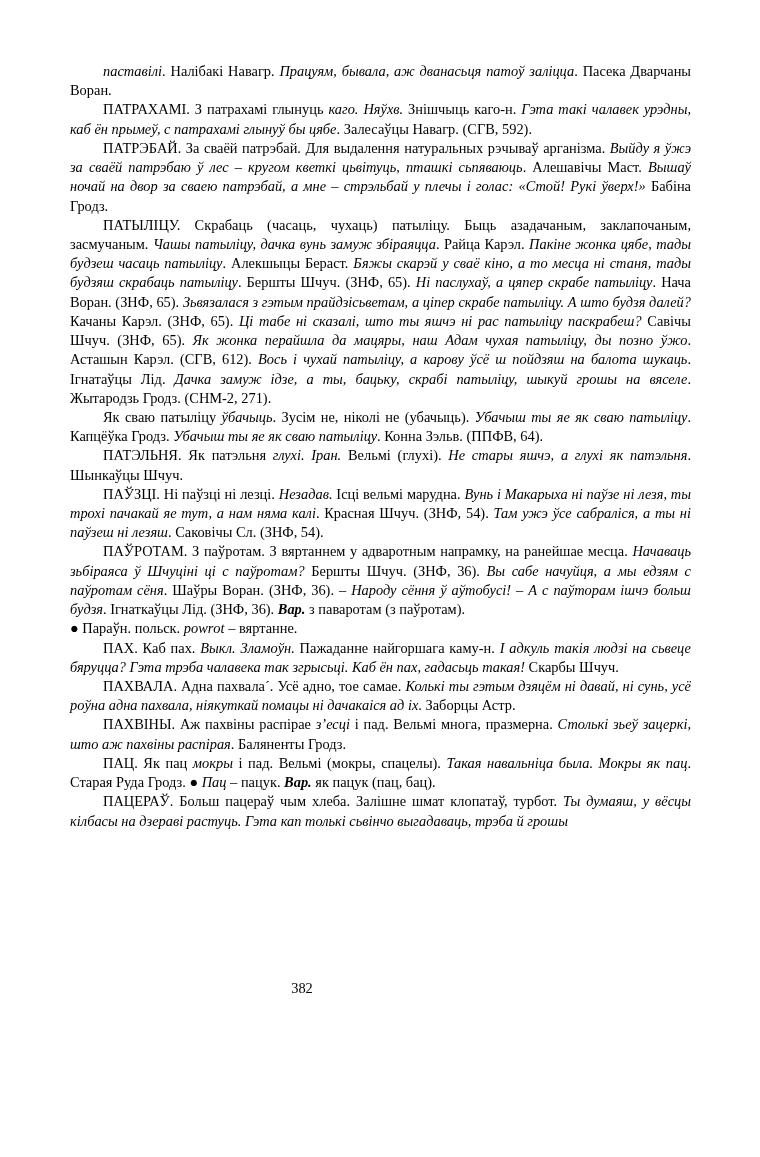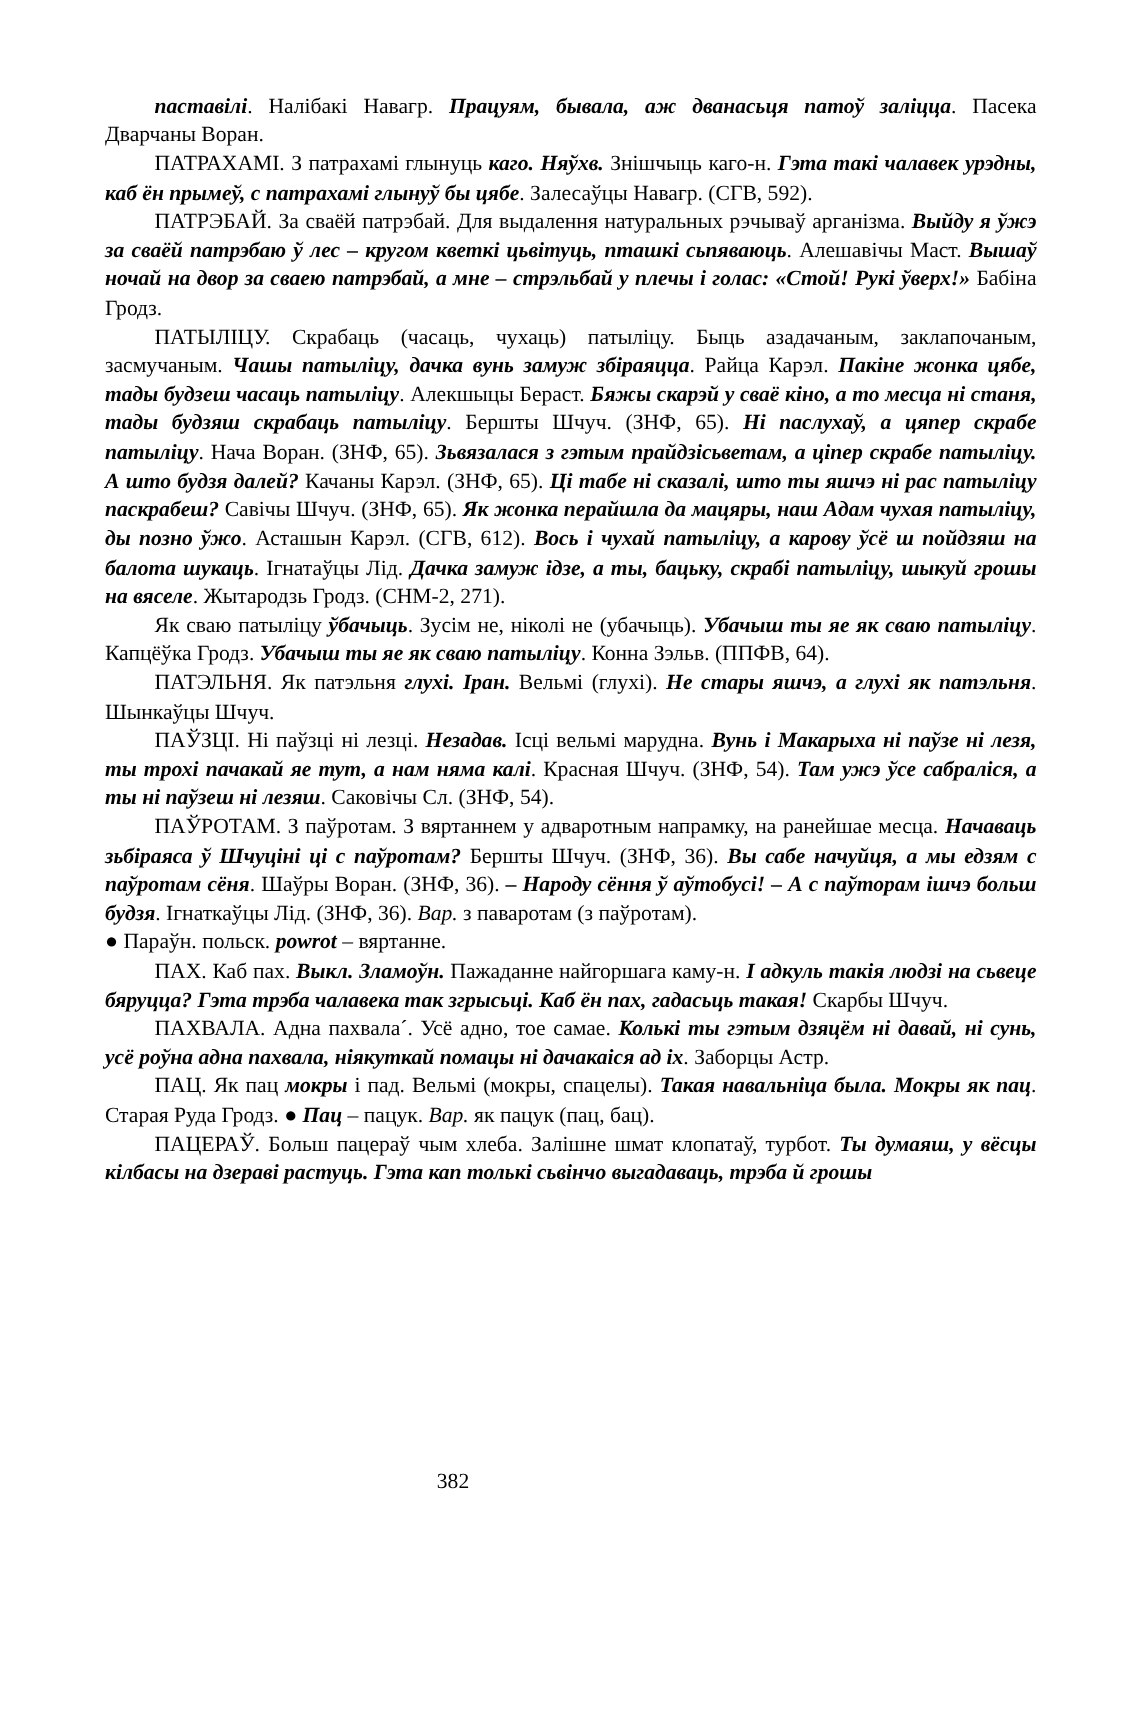--- a/index.html
+++ b/index.html
@@ -38,26 +38,26 @@
   }
   .entry.no-indent {
     text-indent: 0;
   }
   .ph {            
     font-weight: normal;
     font-style: normal;
   }
   .it {            
     font-style: italic;
-    font-weight: bold;
+    font-weight: normal;
     margin-top: 35px;
   }
   .bi {            
     font-style: italic;
-    font-weight: normal;
+    font-weight: bold;
   }
   .rm {            
     font-style: normal;
     font-weight: normal;
   }
   .bullet {
     font-style: normal;
     font-weight: normal;
   }
   .folio {
@@ -80,19 +80,20 @@
       <p class="entry"><span class="rm">ПАТРАХАМІ. </span><span class="ph">З патрахамі глынуць </span><span class="it">каго. Няўхв.</span><span class="rm"> Знішчыць каго-н. </span><span class="it">Гэта такі чалавек урэдны, каб ён прымеў, с патрахамі глынуў бы цябе</span><span class="rm">. Залесаўцы Навагр. (СГВ, 592).</span></p>
       <p class="entry"><span class="rm">ПАТРЭБАЙ. </span><span class="ph">За сваёй патрэбай. </span><span class="rm">Для выдалення натуральных рэчываў арганізма. </span><span class="it">Выйду я ўжэ за сваёй патрэбаю ў лес – кругом кветкі цьвітуць, пташкі сьпяваюць</span><span class="rm">. Алешавічы Маст. </span><span class="it">Вышаў ночай на двор за сваею патрэбай, а мне – стрэльбай у плечы і голас: «Стой! Рукі ўверх!»</span><span class="rm"> Бабіна Гродз.</span></p>
       <p class="entry"><span class="rm">ПАТЫЛІЦУ. </span><span class="ph">Скрабаць (часаць, чухаць) патыліцу. </span><span class="rm">Быць азадачаным, заклапочаным, засмучаным. </span><span class="it">Чашы патыліцу, дачка вунь замуж збіраяцца</span><span class="rm">. Райца Карэл. </span><span class="it">Пакіне жонка цябе, тады будзеш часаць патыліцу</span><span class="rm">. Алекшыцы Бераст. </span><span class="it">Бяжы скарэй у сваё кіно, а то месца ні станя, тады будзяш скрабаць патыліцу</span><span class="rm">. Бершты Шчуч. (ЗНФ, 65). </span><span class="it">Ні паслухаў, а цяпер скрабе патыліцу</span><span class="rm">. Нача Воран. (ЗНФ, 65). </span><span class="it">Зьвязалася з гэтым прайдзісьветам, а ціпер скрабе патыліцу. А што будзя далей?</span><span class="rm"> Качаны Карэл. (ЗНФ, 65). </span><span class="it">Ці табе ні сказалі, што ты яшчэ ні рас патыліцу паскрабеш?</span><span class="rm">  Савічы Шчуч. (ЗНФ, 65). </span><span class="it">Як жонка перайшла да мацяры, наш Адам чухая патыліцу, ды позно ўжо</span><span class="rm">. Асташын Карэл. (СГВ, 612). </span><span class="it">Вось і чухай патыліцу, а карову ўсё ш пойдзяш на балота шукаць</span><span class="rm">. Ігнатаўцы Лід. </span><span class="it">Дачка замуж ідзе, а ты, бацьку, скрабі патыліцу, шыкуй грошы на вяселе</span><span class="rm">. Жытародзь Гродз. (СНМ-2, 271).</span></p>
       <p class="entry"><span class="ph">Як сваю патыліцу </span><span class="it">ўбачыць</span><span class="rm">. Зусім не, ніколі не (убачыць). </span><span class="it">Убачыш ты яе як сваю патыліцу</span><span class="rm">. Капцёўка Гродз. </span><span class="it">Убачыш ты яе  як сваю патыліцу</span><span class="rm">. Конна Зэльв. (ППФВ, 64).</span></p>
       <p class="entry"><span class="rm">ПАТЭЛЬНЯ. </span><span class="ph">Як патэльня </span><span class="it">глухі. Іран.</span><span class="rm"> Вельмі (глухі). </span><span class="it">Не стары яшчэ, а глухі як патэльня</span><span class="rm">. Шынкаўцы Шчуч.</span></p>
       <p class="entry"><span class="rm">ПАЎЗЦІ. </span><span class="ph">Ні паўзці ні лезці. </span><span class="it">Незадав.</span><span class="rm"> Ісці вельмі марудна. </span><span class="it">Вунь і Макарыха ні паўзе ні лезя, ты трохі пачакай яе тут, а нам няма калі</span><span class="rm">. Красная Шчуч. (ЗНФ, 54). </span><span class="it">Там ужэ ўсе сабраліся, а ты ні паўзеш ні лезяш</span><span class="rm">. Саковічы Сл. (ЗНФ, 54).</span></p>
       <p class="entry"><span class="rm">ПАЎРОТАМ. </span><span class="ph">З паўротам. </span><span class="rm">З вяртаннем у адваротным напрамку, на ранейшае месца. </span><span class="it">Начаваць зьбіраяса ў Шчуціні ці с паўротам?</span><span class="rm"> Бершты Шчуч. (ЗНФ, 36). </span><span class="it">Вы сабе начуйця, а мы едзям с паўротам сёня</span><span class="rm">. Шаўры Воран. (ЗНФ, 36). </span><span class="it">– Народу сёння ў аўтобусі! – А с паўторам ішчэ больш будзя</span><span class="rm">. Ігнаткаўцы Лід. (ЗНФ, 36). </span><span class="bi">Вар.</span><span class="rm"> з паваротам (з паўротам).</span></p>
       <p class="entry no-indent"><span class="bullet">● </span><span class="rm">Параўн. польск. </span><span class="it">powrоt</span><span class="rm"> – вяртанне.</span></p>
       <p class="entry"><span class="rm">ПАХ. </span><span class="ph">Каб пах. </span><span class="it">Выкл. Зламоўн.</span><span class="rm"> Пажаданне найгоршага каму-н. </span><span class="it">І адкуль такія людзі на сьвеце бяруцца? Гэта трэба чалавека так згрысьці. Каб ён пах, гадасьць такая!</span><span class="rm"> Скарбы Шчуч.</span></p>
       <p class="entry"><span class="rm">ПАХВАЛА. </span><span class="ph">Адна пахвала´. </span><span class="rm">Усё адно, тое самае. </span><span class="it">Колькі ты гэтым дзяцём ні давай, ні сунь, усё роўна адна пахвала, ніякуткай помацы ні дачакаіся ад іх</span><span class="rm">. Заборцы Астр.</span></p>
+      <p class="entry"><span class="rm">ПАХВІНЫ. </span><span class="ph">Аж пахвіны распірае </span><span class="it">з’есці</span><span class="rm"> і пад. Вельмі многа, празмерна. </span><span class="it">Столькі зьеў зацеркі, што аж пахвіны распірая</span><span class="rm">. Баляненты Гродз.</span></p>
       <p class="entry"><span class="rm">ПАЦ. </span><span class="ph">Як пац </span><span class="it">мокры</span><span class="rm"> і пад. Вельмі (мокры, спацелы). </span><span class="it">Такая навальніца была. Мокры як пац</span><span class="rm">. Старая Руда Гродз. ● </span><span class="it">Пац</span><span class="rm"> – пацук. </span><span class="bi">Вар.</span><span class="rm"> як пацук (пац, бац).</span></p>
       <p class="entry"><span class="rm">ПАЦЕРАЎ. </span><span class="ph">Больш пацераў чым хлеба. </span><span class="rm">Залішне шмат клопатаў, турбот. </span><span class="it">Ты думаяш, у вёсцы кілбасы на дзераві растуць. Гэта кап толькі сьвінчо выгадаваць, трэба й грошы</span></p>
     </div>
 
   <div class="folio">382</div>
 
 </div>
 
 </body></html>

